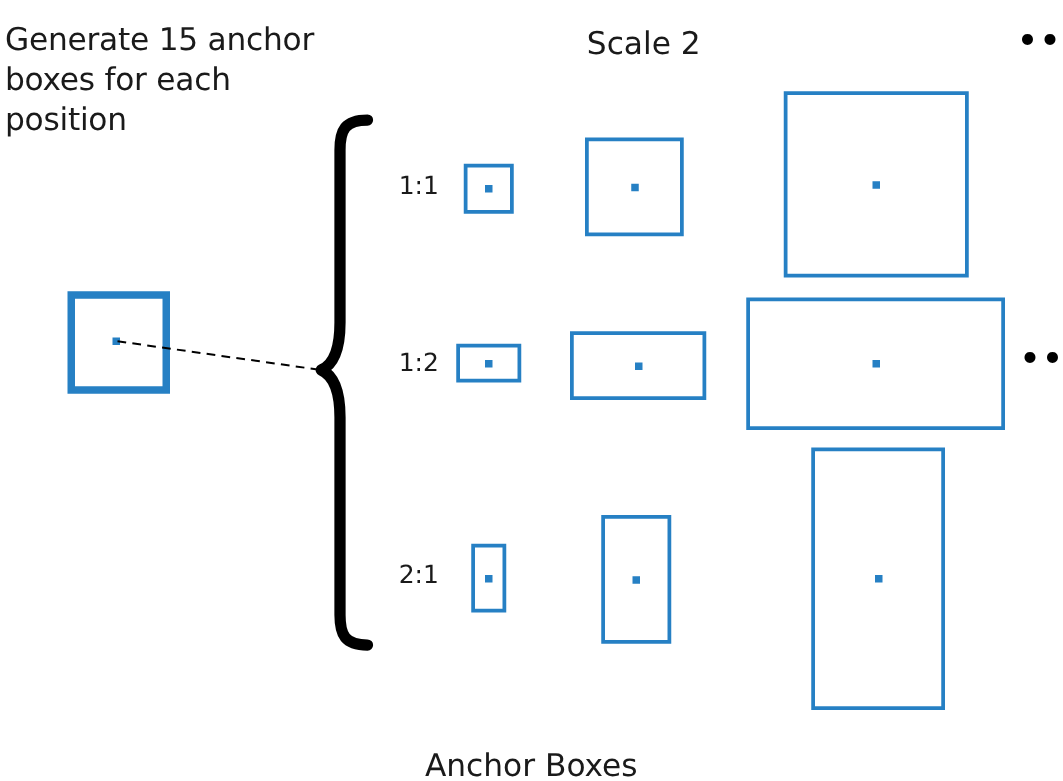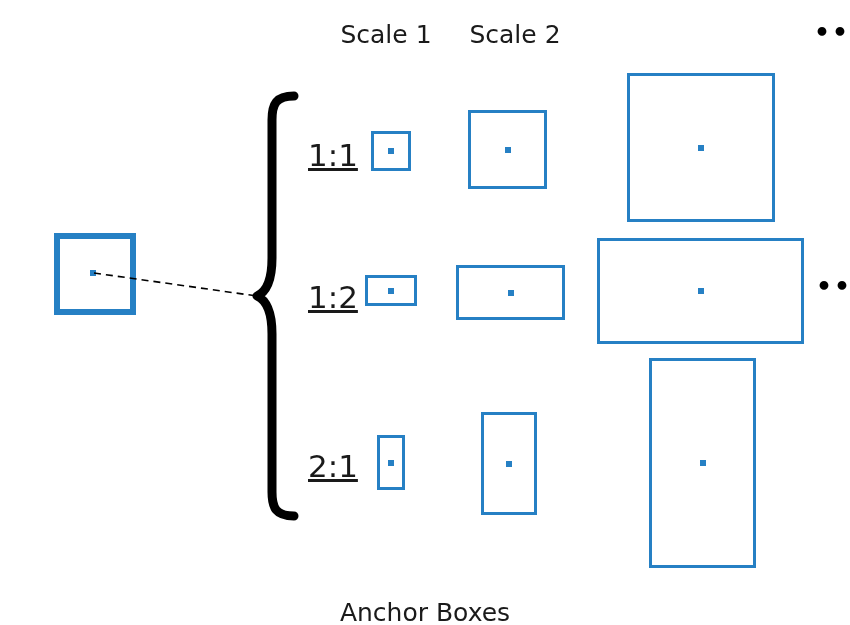--- a/index.html
+++ b/index.html
@@ -45,25 +45,24 @@
     position: absolute;
     font-size: 25px;
     letter-spacing: 2px;
     color: #000;
     font-weight: 700;
     font-family: "DejaVu Sans", "Liberation Sans", sans-serif;
   }
   #dots-top { left: 814px; top: 18px; }
   #dots-right { left: 816px; top: 272px; }
   .ratio-label {
-    font-size: 31px;
+    font-size: 20px;
     left: 308px;
     width: 54px;
-    text-align: left;
-    text-decoration: underline;
+    text-align: center;
   }
   #ratio-0 { top: 136px; }
   #ratio-1 { top: 278px; }
   #ratio-2 { top: 447px; }
   #feature-map-caption {
     left: 14px;
     top: 361px;
     font-size: 25px;
   }
   #bottom-caption {
@@ -111,22 +110,22 @@
     width: 850px;
     height: 625px;
     pointer-events: none;
   }
 </style>
 </head>
 <body>
 
 <div id="canvas">
 
+  <div class="txt" id="headline">Generate 15 anchor boxes for each position</div>
 
-  <div class="txt scale-head" id="scale-1-head">Scale 1</div>
   <div class="txt scale-head" id="scale-2-head">Scale 2</div>
 
   <div class="dots" id="dots-top">•••</div>
   <div class="dots" id="dots-right">•••</div>
 
   <div class="txt ratio-label" id="ratio-0">1:1</div>
   <div class="txt ratio-label" id="ratio-1">1:2</div>
   <div class="txt ratio-label" id="ratio-2">2:1</div>
 
   <div id="feature-map-box"></div>

